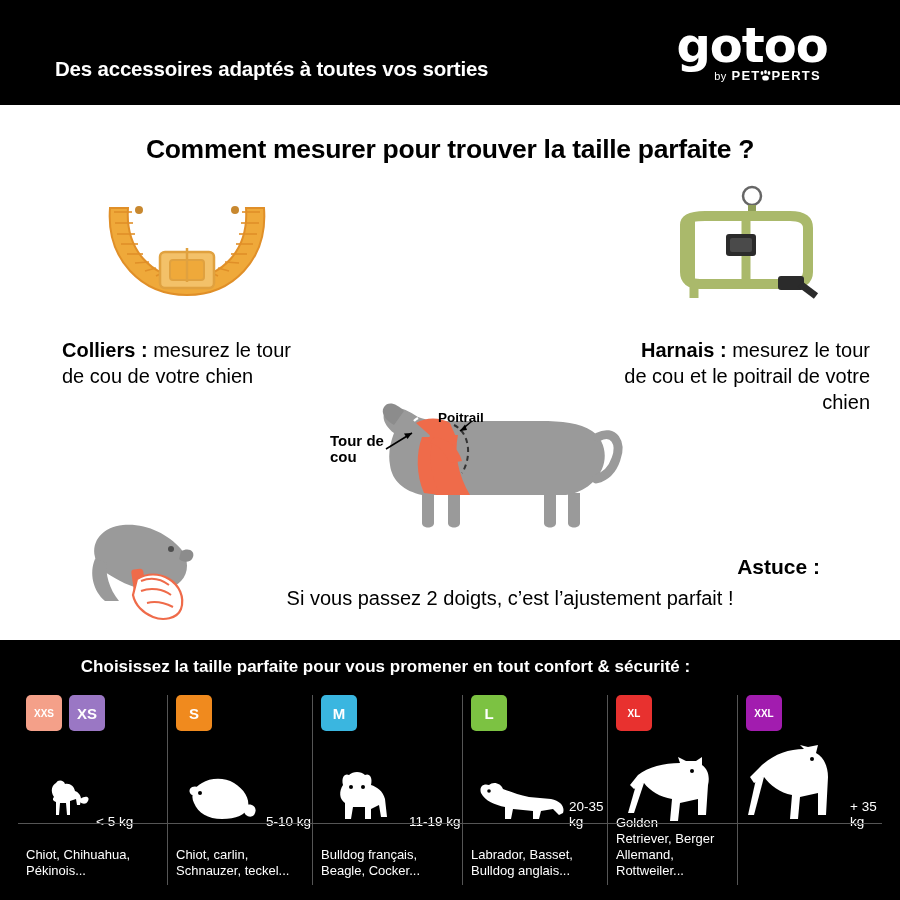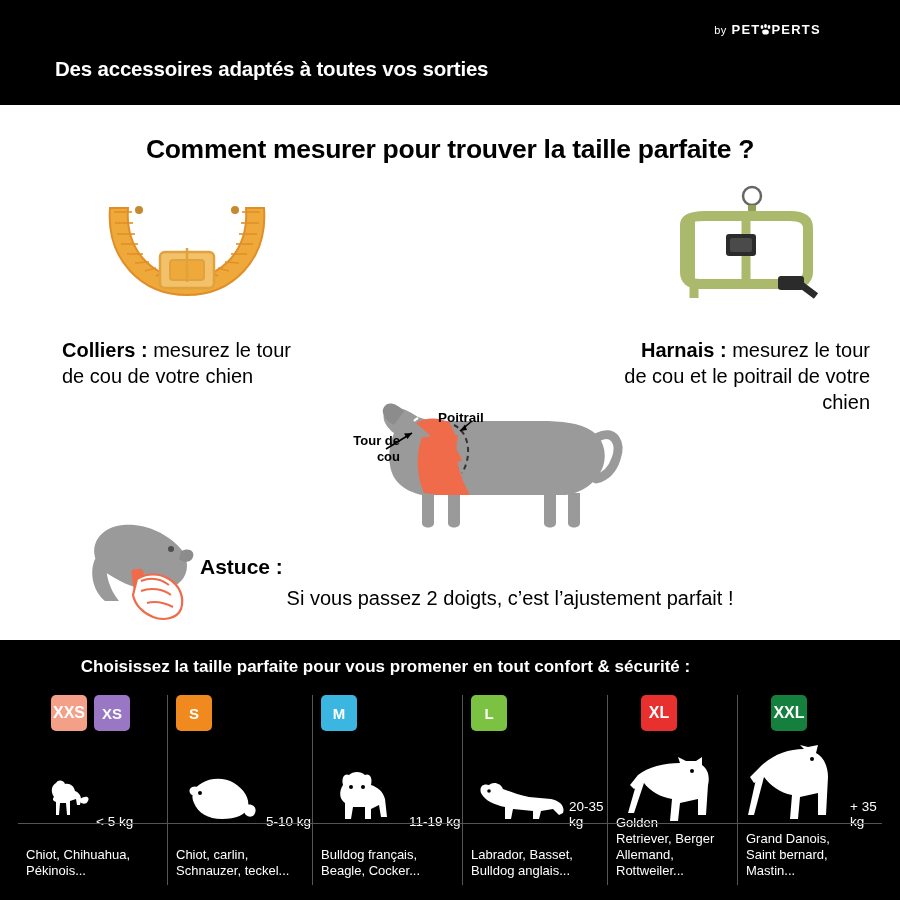--- a/index.html
+++ b/index.html
@@ -63,29 +63,29 @@
   .collar-ill { position: absolute; left: 92px; top: 85px; width: 190px; height: 125px; }
   
   .harness-ill { position: absolute; left: 660px; top: 75px; width: 165px; height: 140px; }
 
   .block-text { position: absolute; font-size: 20px; line-height: 26px; color: #000000; }
   .block-text b { font-weight: bold; }
   .colliers-text { left: 62px; top: 232px; width: 250px; }
   .harnais-text  { left: 620px; top: 232px; width: 250px; text-align: right; }
 
   .dog-diagram { position: absolute; left: 330px; top: 272px; width: 300px; height: 160px; }
-  .label-tour  { position: absolute; left: 330px; top: 328px; width: 70px; text-align: right;
-                 font-size: 13px; font-weight: bold; color: #000; line-height: 16px; }
+  .label-tour  { position: absolute; left: 330px; top: 328px; width: 70px; text-align: left;
+                 font-size: 15px; font-weight: bold; color: #000; line-height: 16px; }
   .label-poitrail { position: absolute; left: 438px; top: 305px;
                  font-size: 13.5px; font-weight: bold; color: #000; }
 
   .hand-ill { position: absolute; left: 85px; top: 410px; width: 140px; height: 110px; }
 
   .astuce-title { position: absolute; left: 200px; top: 450px; width: 620px;
-                  text-align: left; font-size: 21px; font-weight: bold; color: #000; }
+                  text-align: right; font-size: 21px; font-weight: bold; color: #000; }
   .astuce-text  { position: absolute; left: 180px; top: 482px; width: 660px;
                   text-align: center; font-size: 20px; color: #000; }
 
   
   .footer {
     position: absolute; left: 0; top: 640px;
     width: 900px; height: 260px;
     background: #000000;
   }
   .footer-title {
@@ -100,21 +100,21 @@
     position: absolute; top: 0; height: 190px;
     border-right: 1px solid #555;
   }
   .size-col.last { border-right: none; }
   .badges { position: absolute; left: 8px; top: 0; display: flex; gap: 7px; }
   .badge {
     width: 36px; height: 36px; border-radius: 5px;
     color: #ffffff; font-weight: bold; font-size: 15px;
     display: flex; align-items: center; justify-content: center;
   }
-  .badge.small-txt { font-size: 16px; margin-left: 25px; }
+  .badge.small-txt { font-size: 10px; }
   .dog-silhouette { position: absolute; bottom: 58px; }
   .weight {
     position: absolute; bottom: 56px;
     font-size: 13.5px; color: #ffffff;
   }
   .breeds {
     position: absolute; left: 8px; bottom: 6px; right: 20px;
     font-size: 13px; line-height: 16px; color: #ffffff;
   }
   .divider-line {
@@ -123,20 +123,21 @@
   }
 </style>
 </head>
 <body>
 
 <div id="page">
 
   <div class="header">
     <div class="header-title">Des accessoires adaptés à toutes vos sorties</div>
     <div class="logo-wrap">
+      <div class="logo-main">gotoo</div>
       <div class="logo-sub">
         <span class="by">by</span>
         <span>PET</span><span class="logo-paw">
           <svg width="11" height="11" viewBox="0 0 11 11" aria-hidden="true">
             <ellipse cx="2" cy="3" rx="1.4" ry="2" fill="#ffffff"></ellipse>
             <ellipse cx="5.5" cy="2" rx="1.4" ry="2" fill="#ffffff"></ellipse>
             <ellipse cx="9" cy="3" rx="1.4" ry="2" fill="#ffffff"></ellipse>
             <ellipse cx="5.5" cy="8" rx="3.4" ry="2.6" fill="#ffffff"></ellipse>
           </svg>
         </span><span>PERTS</span>
@@ -360,35 +361,34 @@
             <circle cx="72" cy="16" r="2" fill="#000"></circle>
             <path d="M24 28 L14 58 L8 58 L16 30 Z" fill="#ffffff"></path>
           </svg>
         </div>
         <div class="weight" style="left:-24px;"></div>
         <div class="breeds">Golden Retriever, Berger Allemand, Rottweiler...</div>
       </div>
 
       <div class="size-col last" style="left:720px; width:144px;">
         <div class="badges">
-          <div class="badge small-txt" style="background:#15803d">
+          <div class="badge small-txt" style="background:#a21caf">
             <span>XXL</span>
           </div>
         </div>
         <div class="dog-silhouette" style="left:6px; bottom:52px;">
           <svg width="110" height="84" viewBox="0 0 110 84" aria-hidden="true">
             <path d="M60 4 L56 0 L64 2 L74 0 L72 8 C80 12 84 22 84 32
                      L82 70 L74 70 L74 48 L56 52 L54 74 L46 74 L48 50
                      C36 48 26 40 20 32 L10 38 L6 32 L16 22
                      C28 10 44 4 60 4 Z" fill="#ffffff"></path>
             <circle cx="68" cy="14" r="2" fill="#000"></circle>
             <path d="M20 32 L10 70 L4 70 L12 34 Z" fill="#ffffff"></path>
           </svg>
         </div>
         <div class="weight" style="left:112px;">+ 35 kg</div>
-        <div class="breeds">Grand Danois, Saint bernard, Mastin...</div>
       </div>
 
       <div class="divider-line" style="left:0; top:128px; width:864px;"></div>
     </div>
   </div>
 
 </div>
 
 </body></html>

